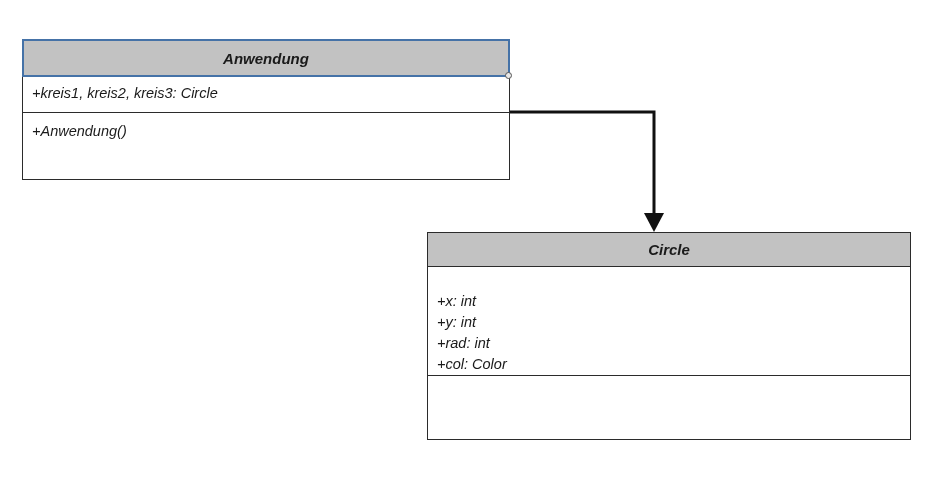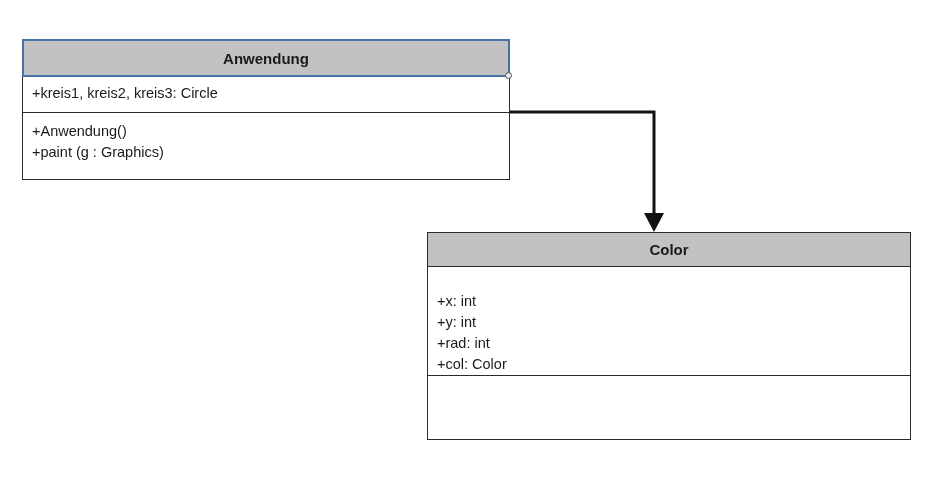--- a/index.html
+++ b/index.html
@@ -15,20 +15,21 @@
     overflow: hidden;
     font-family: "Liberation Sans", sans-serif;
     color: #1a1a1a;
     -webkit-font-smoothing: antialiased;
   }
 
   .canvas {
     position: absolute;
     inset: 0;
     background: #ffffff;
+    font-style: italic;
   }
 
   
   .uml-class {
     position: absolute;
     box-sizing: border-box;
     background: #ffffff;
   }
 
   .uml-header {
@@ -113,28 +114,27 @@
       <span>Anwendung</span>
       <span class="handle"></span>
     </div>
 
     <div class="uml-compartment attrs">
       <div class="row">+kreis1, kreis2, kreis3: Circle</div>
     </div>
 
     <div class="uml-compartment methods">
       <div class="row">+Anwendung()</div>
-      <div class="row">+paint (g : Graphics)</div>
     </div>
   </div>
 
   <div class="uml-class" id="box-circle">
 
     <div class="uml-header" style="background: rgb(194, 194, 194);">
-      <span>Color</span>
+      <span>Circle</span>
     </div>
 
     <div class="uml-compartment attrs">
       <div class="row">+x: int</div>
       <div class="row">+y: int</div>
       <div class="row">+rad: int</div>
       <div class="row">+col: Color</div>
     </div>
 
     <div class="uml-compartment methods">

